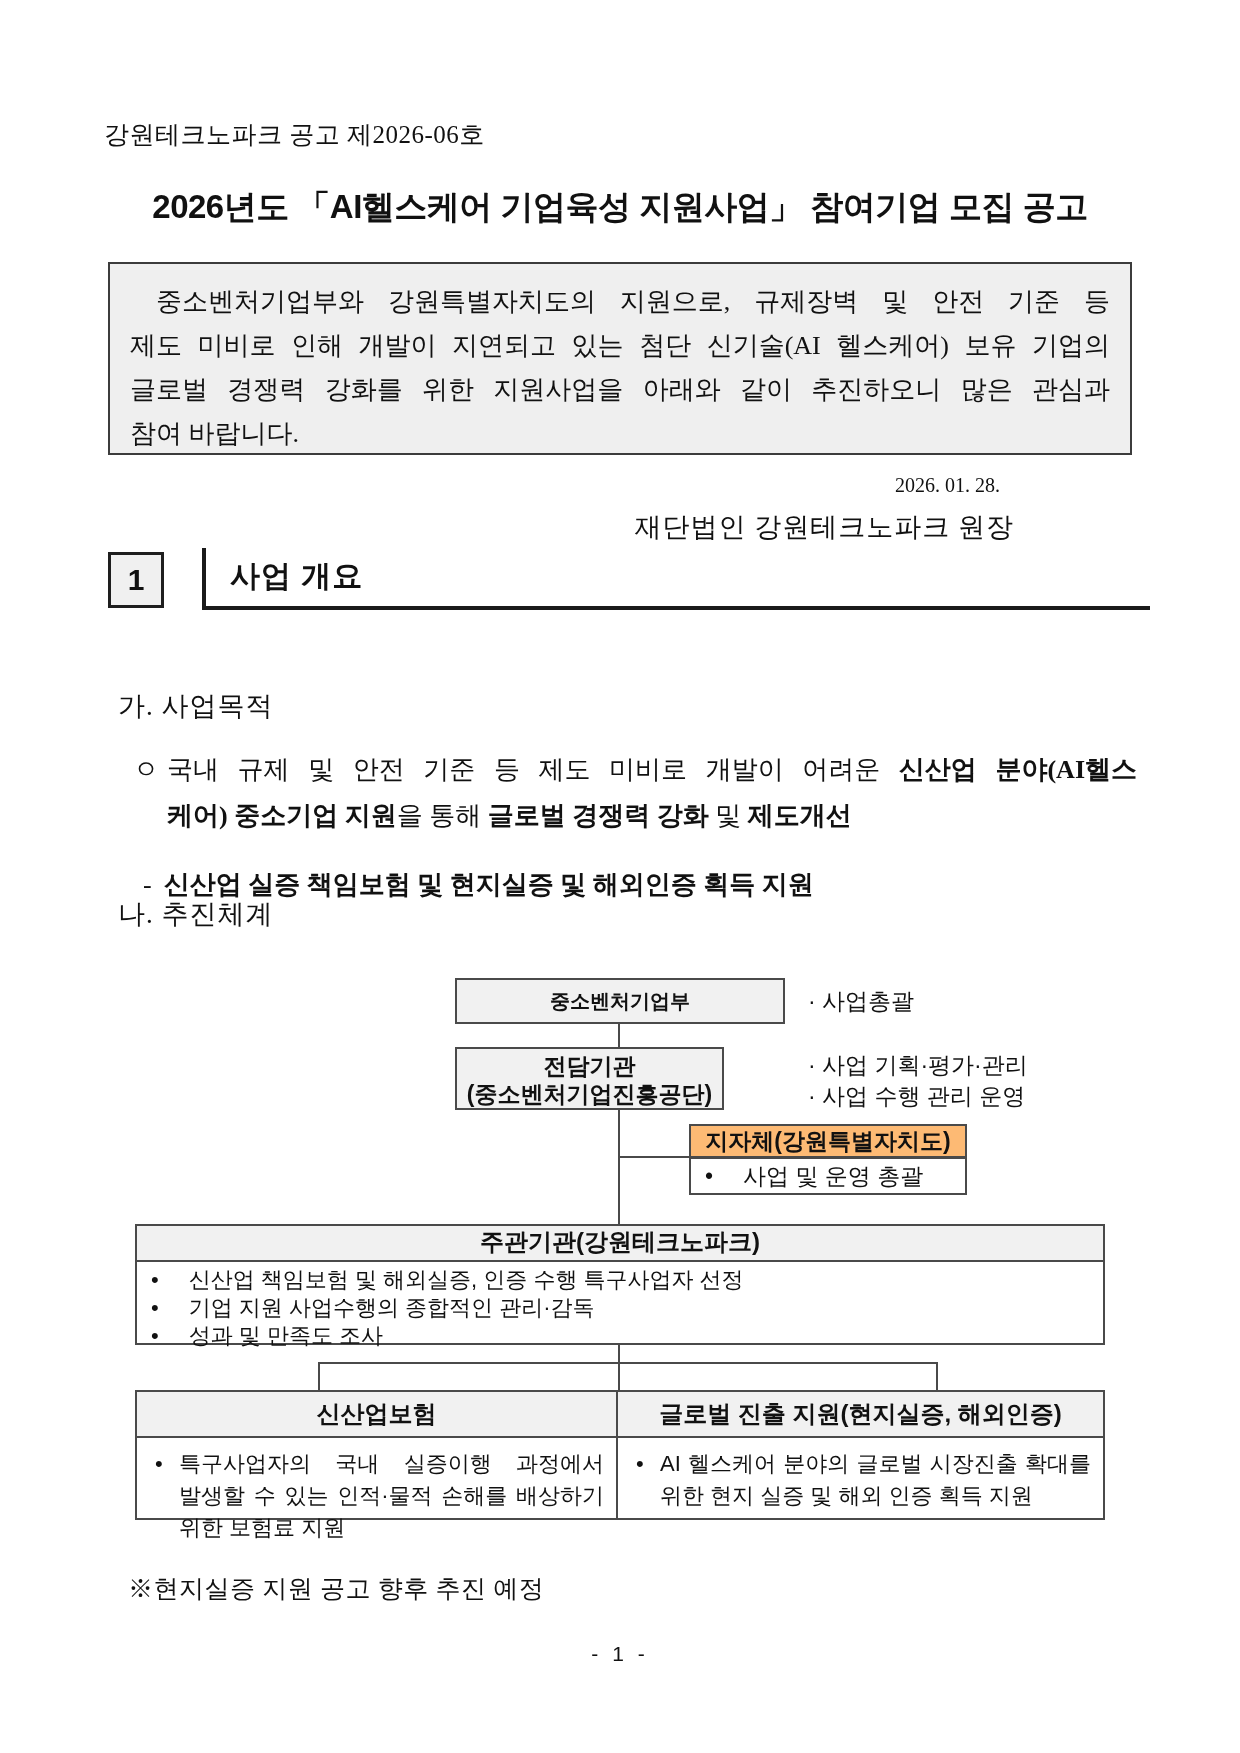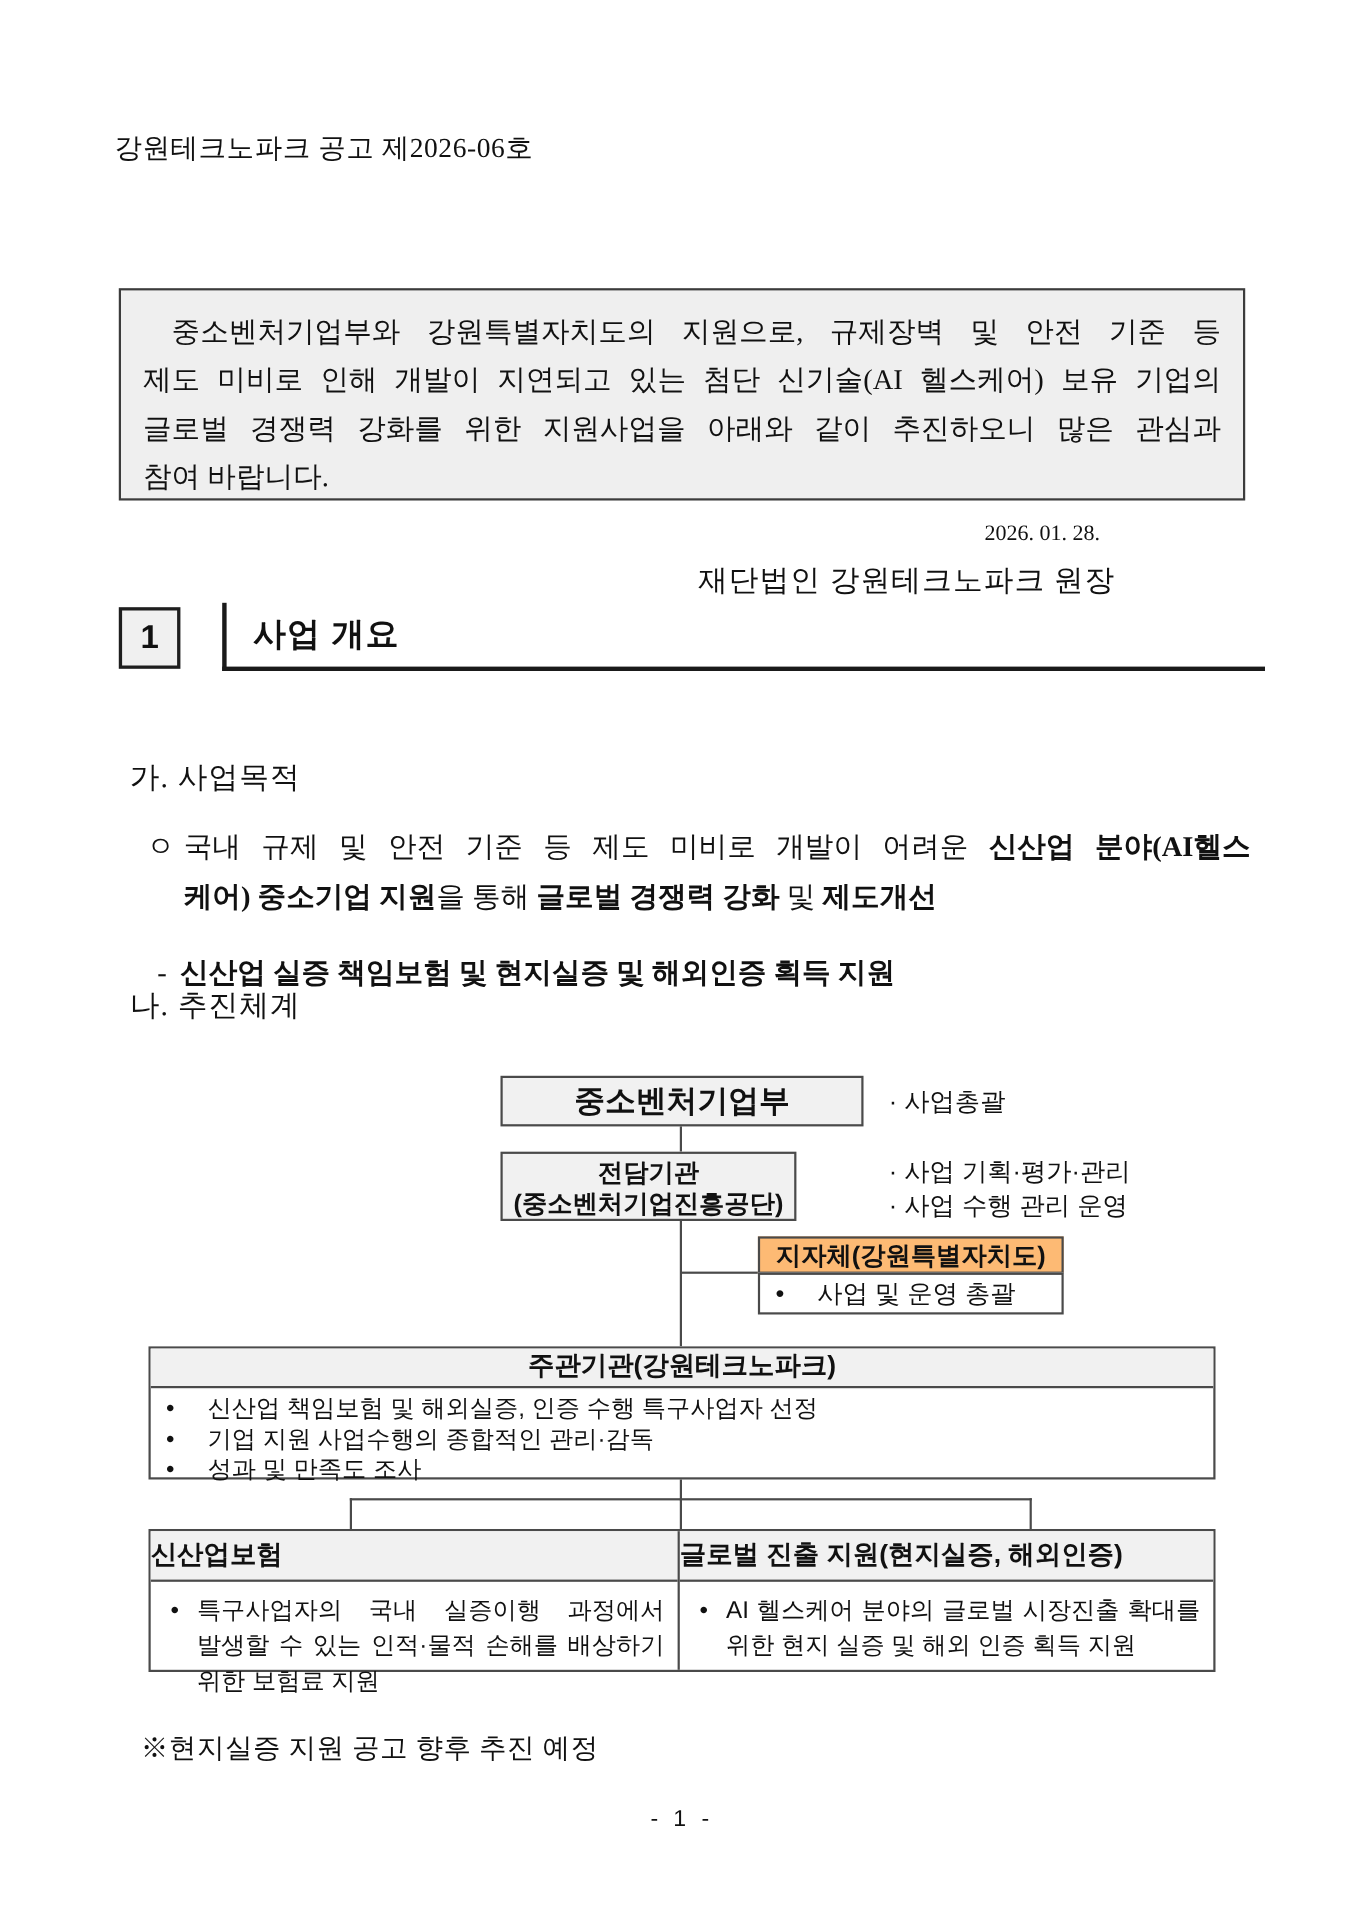--- a/index.html
+++ b/index.html
@@ -58,21 +58,21 @@
   .p-line3 .dash { margin-right:12px; }
 
   
   .diagram { left:0; top:960px; width:1240px; height:600px;
              font-family:"Liberation Sans","DejaVu Sans",sans-serif; }
   .dg-box { position:absolute; box-sizing:border-box; border:2px solid #4a4a4a; background:#f1f1f1; }
   .dg-line { position:absolute; background:#4a4a4a; }
   .dg-head { font-weight:bold; text-align:center; }
 
   .box-ministry { left:455px; top:18px; width:330px; height:46px;
-                  font-size:28px; line-height:42px; }
+                  font-size:20px; line-height:42px; }
   .box-agency   { left:455px; top:87px; width:269px; height:63px;
                   font-size:23px; line-height:28px; padding-top:3px; }
   .note { position:absolute; font-size:23px; color:#111; white-space:nowrap; }
   .note-ministry { left:808px; top:26px; }
   .note-agency-1 { left:808px; top:90px; }
   .note-agency-2 { left:808px; top:121px; }
 
   .v1 { left:618px; top:64px;  width:2px; height:23px; }
   .v2 { left:618px; top:150px; width:2px; height:114px; }
   .h1l{ left:620px; top:196px; width:69px; height:2px; }
@@ -93,41 +93,42 @@
   .v3  { left:618px; top:385px; width:2px; height:19px; }
   .hb  { left:318px; top:402px; width:620px; height:2px; }
   .vbl { left:318px; top:402px; width:2px; height:28px; }
   .vbr { left:936px; top:402px; width:2px; height:28px; }
   .v3b { left:618px; top:402px; width:2px; height:28px; }
 
   .box-bottom { left:135px; top:430px; width:970px; height:130px; background:#fff; }
   .bt-divider { position:absolute; left:479px; top:0; bottom:0; width:2px; background:#4a4a4a; }
   .bt-head { position:absolute; top:0; height:46px; background:#f1f1f1;
              border-bottom:2px solid #4a4a4a; font-size:24px; line-height:44px;
-             font-weight:bold; text-align:left; box-sizing:border-box; }
+             font-weight:bold; text-align:center; box-sizing:border-box; }
   .bt-head-left  { left:0; width:479px; }
   .bt-head-right { left:481px; right:0; }
   .bt-body { position:absolute; top:48px; bottom:0; padding:8px 12px 0 12px; box-sizing:border-box;
              font-size:22px; line-height:32px; }
   .bt-body-left  { left:0; width:479px; }
   .bt-body-right { left:481px; right:0; }
   .bt-item { position:relative; padding-left:30px; text-align:justify; }
   .bt-item .bt-bullet { position:absolute; left:6px; top:0; }
 
   .footnote { left:128px; top:1572px; font-size:25px; letter-spacing:0.5px; }
   .page-num { left:0; top:1642px; width:1240px; text-align:center; font-size:21px;
               font-family:"Liberation Sans","DejaVu Sans",sans-serif; letter-spacing:4px; }
 </style>
 </head>
 <body>
 
 <div class="page">
 
   <div class="abs doc-number kr">강원테크노파크 공고 제2026-06호</div>
 
+  <h1 class="abs doc-title kr">2026년도 「AI헬스케어 기업육성 지원사업」 참여기업 모집 공고</h1>
 
   <div class="abs intro-box">
     <div class="intro-line first just kr">중소벤처기업부와 강원특별자치도의 지원으로, 규제장벽 및 안전 기준 등</div>
     <div class="intro-line just kr">제도 미비로 인해 개발이 지연되고 있는 첨단 신기술(AI 헬스케어) 보유 기업의</div>
     <div class="intro-line just kr">글로벌 경쟁력 강화를 위한 지원사업을 아래와 같이 추진하오니 많은 관심과</div>
     <div class="intro-line kr">참여 바랍니다.</div>
   </div>
 
   <div class="abs date-line">2026. 01. 28.</div>
   <div class="abs signer-line kr">재단법인 강원테크노파크 원장</div>

